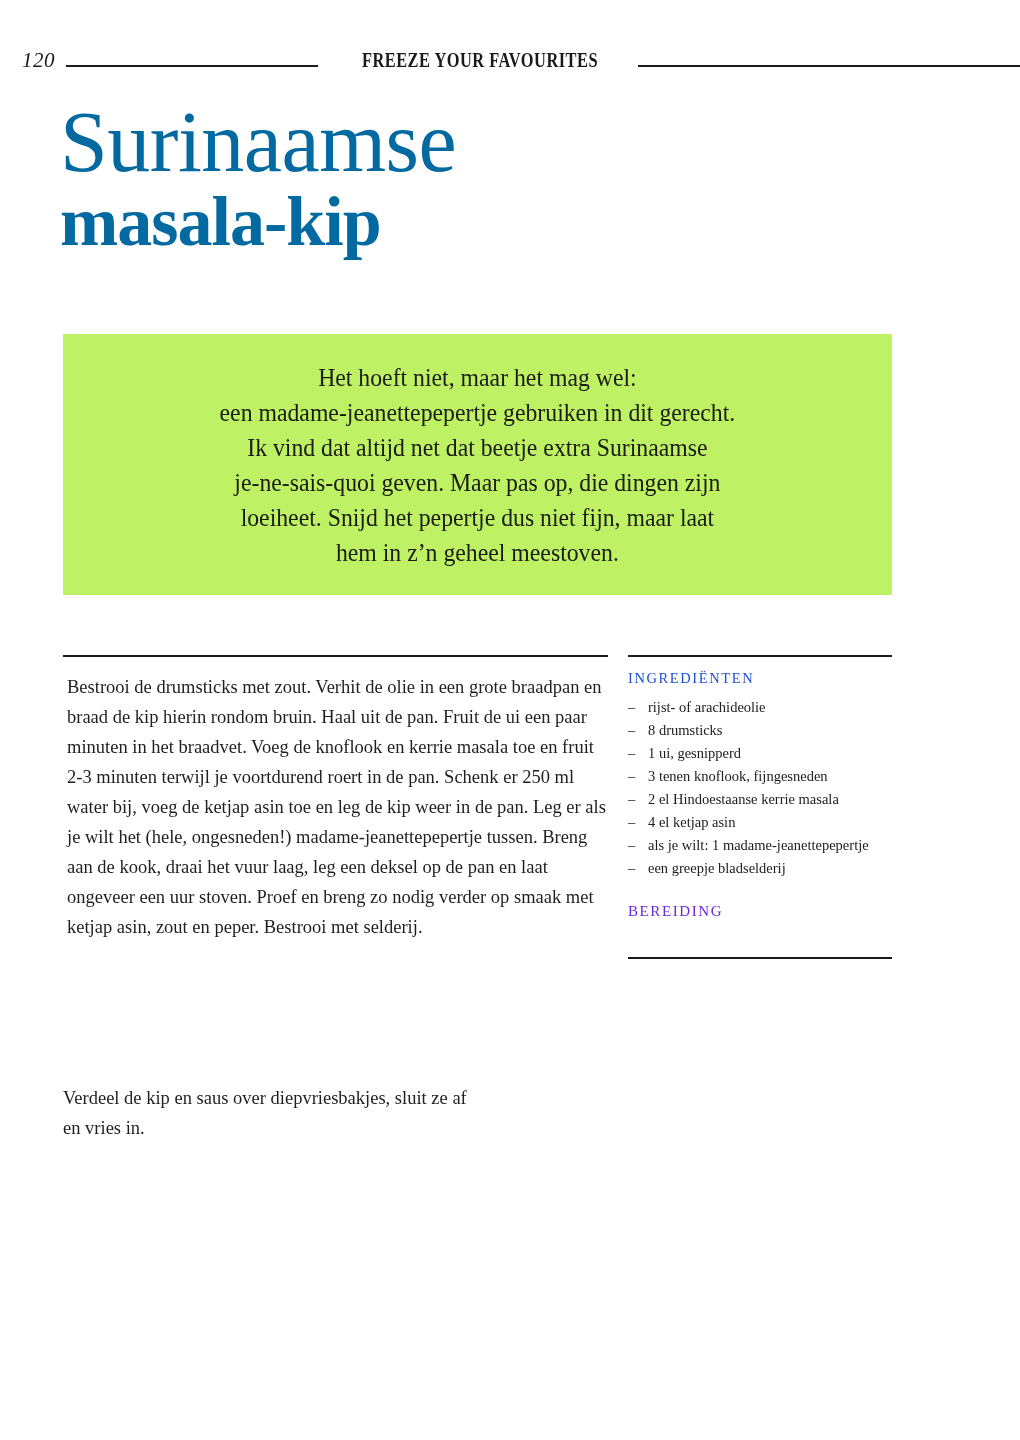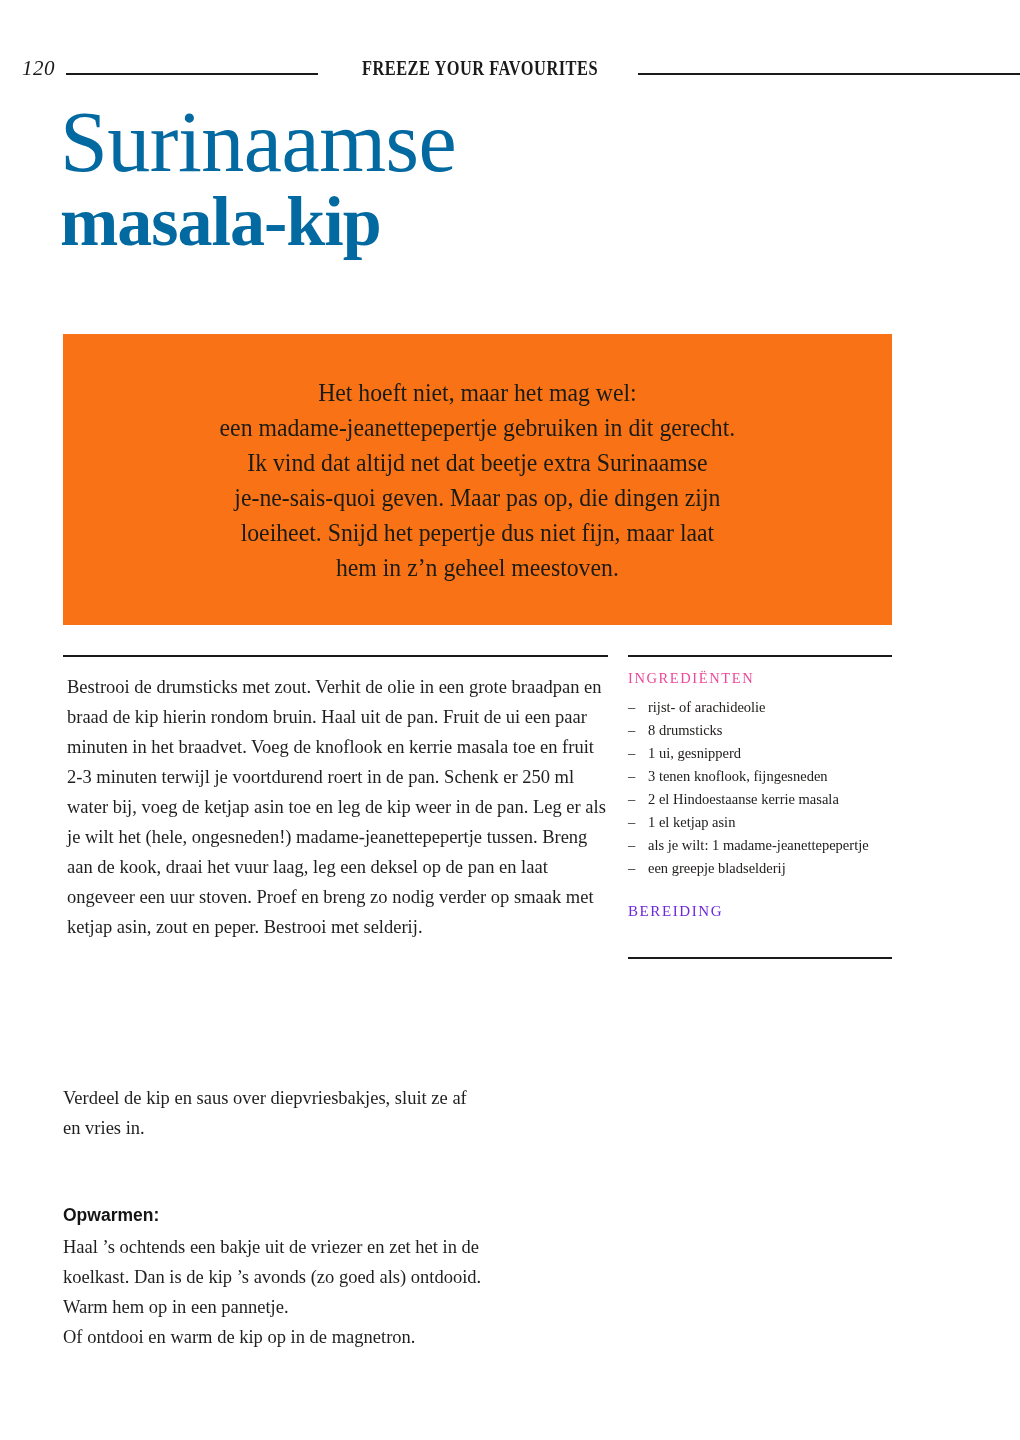--- a/index.html
+++ b/index.html
@@ -21,21 +21,21 @@
     left: 0; top: 0;
     width: 1020px;
     height: 1440px;
     background: #ffffff;
   }
 
   
   .runhead {
     position: absolute;
     left: 0;
-    top: 56px;
+    top: 48px;
     width: 818px;
     height: 34px;
   }
   .folio {
     position: absolute;
     left: 22px;
     top: 2px;
     font-family: "Liberation Serif", serif;
     font-style: italic;
     font-size: 21px;
@@ -99,22 +99,22 @@
     letter-spacing: -1px;
     margin-top: 6px;
   }
 
   
   .callout {
     position: absolute;
     left: 63px;
     top: 334px;
     width: 829px;
-    height: 291px;
-    background: #f97316;
+    height: 261px;
+    background: #bef264;
     display: flex;
     align-items: center;
     justify-content: center;
   }
   .callout-text {
     font-family: "Liberation Serif", serif;
     font-size: 25px;
     line-height: 35px;
     text-align: center;
     color: #1b1b14;
@@ -196,21 +196,21 @@
     position: absolute;
     left: 628px;
     top: 670px;
     width: 268px;
     font-family: "Liberation Serif", serif;
     color: #1f1f1f;
   }
   .ing-heading {
     font-size: 14.5px;
     letter-spacing: 1.6px;
-    color: #ec4899;
+    color: #1d4ed8;
     margin: 0 0 9px 0;
     line-height: 1.2;
   }
   .ing-list {
     list-style: none;
     margin: 0;
     padding: 0;
   }
   .ing-item {
     font-size: 14.5px;
@@ -274,36 +274,29 @@
   <div class="method-col">
     <p class="method-text">Bestrooi de drumsticks met zout. Verhit de olie in een grote braadpan en braad de kip hierin rondom bruin. Haal uit de pan. Fruit de ui een paar minuten in het braadvet. Voeg de knoflook en kerrie masala toe en fruit 2-3 minuten terwijl je voortdurend roert in de pan. Schenk er 250 ml water bij, voeg de ketjap asin toe en leg de kip weer in de pan. Leg er als je wilt het (hele, ongesneden!) madame-jeanettepepertje tussen. Breng aan de kook, draai het vuur laag, leg een deksel op de pan en laat ongeveer een uur stoven. Proef en breng zo nodig verder op smaak met ketjap asin, zout en peper. Bestrooi met selderij.</p>
   </div>
 
 
   <div class="section-block" id="sec-invries">
     <p class="section-body">Verdeel de kip en saus over diepvriesbakjes, sluit ze af
 en vries in.</p>
   </div>
 
-  <div class="section-block" id="sec-opwarm">
-    <div class="section-heading">Opwarmen:</div>
-    <p class="section-body">Haal ’s ochtends een bakje uit de vriezer en zet het in de
-koelkast. Dan is de kip ’s avonds (zo goed als) ontdooid.
-Warm hem op in een pannetje.
-Of ontdooi en warm de kip op in de magnetron.</p>
-  </div>
 
   <div class="ing-col">
     <div class="ing-heading">INGREDIËNTEN</div>
     <ul class="ing-list" id="ingredients-list">
         <li class="ing-item"><span class="ing-dash">–</span><span>rijst- of arachideolie</span></li>
         <li class="ing-item"><span class="ing-dash">–</span><span>8 drumsticks</span></li>
         <li class="ing-item"><span class="ing-dash">–</span><span>1 ui, gesnipperd</span></li>
         <li class="ing-item"><span class="ing-dash">–</span><span>3 tenen knoflook, fijngesneden</span></li>
         <li class="ing-item"><span class="ing-dash">–</span><span>2 el Hindoestaanse kerrie masala</span></li>
-        <li class="ing-item"><span class="ing-dash">–</span><span>1 el ketjap asin</span></li>
+        <li class="ing-item"><span class="ing-dash">–</span><span>4 el ketjap asin</span></li>
         <li class="ing-item"><span class="ing-dash">–</span><span>als je wilt: 1 madame-jeanettepepertje</span></li>
         <li class="ing-item"><span class="ing-dash">–</span><span>een greepje bladselderij</span></li>
       </ul>
     <div class="prep-heading">BEREIDING</div>
   </div>
 
 </div>
 
 </body></html>

